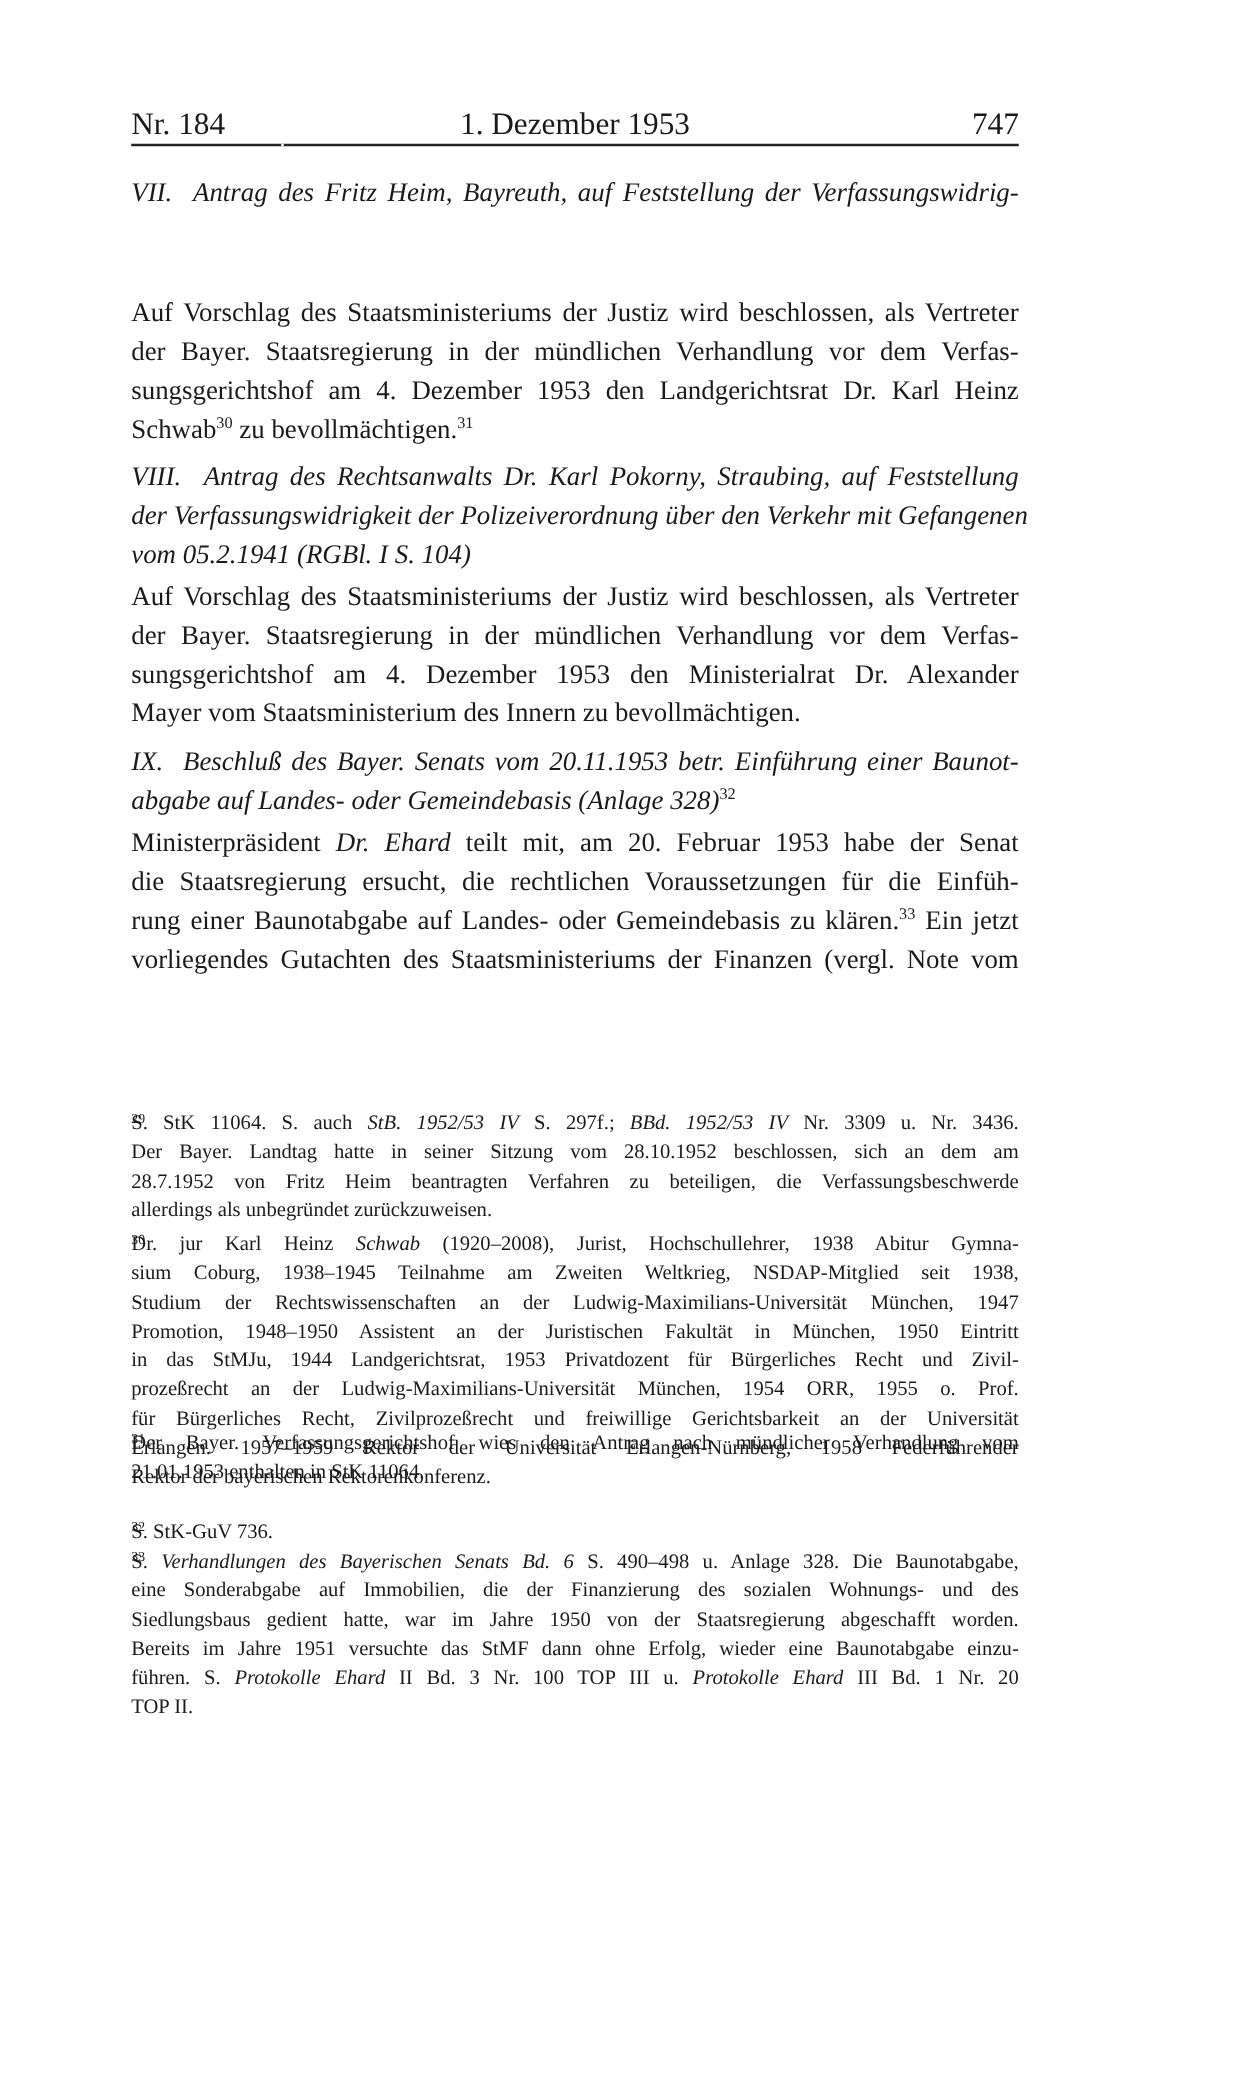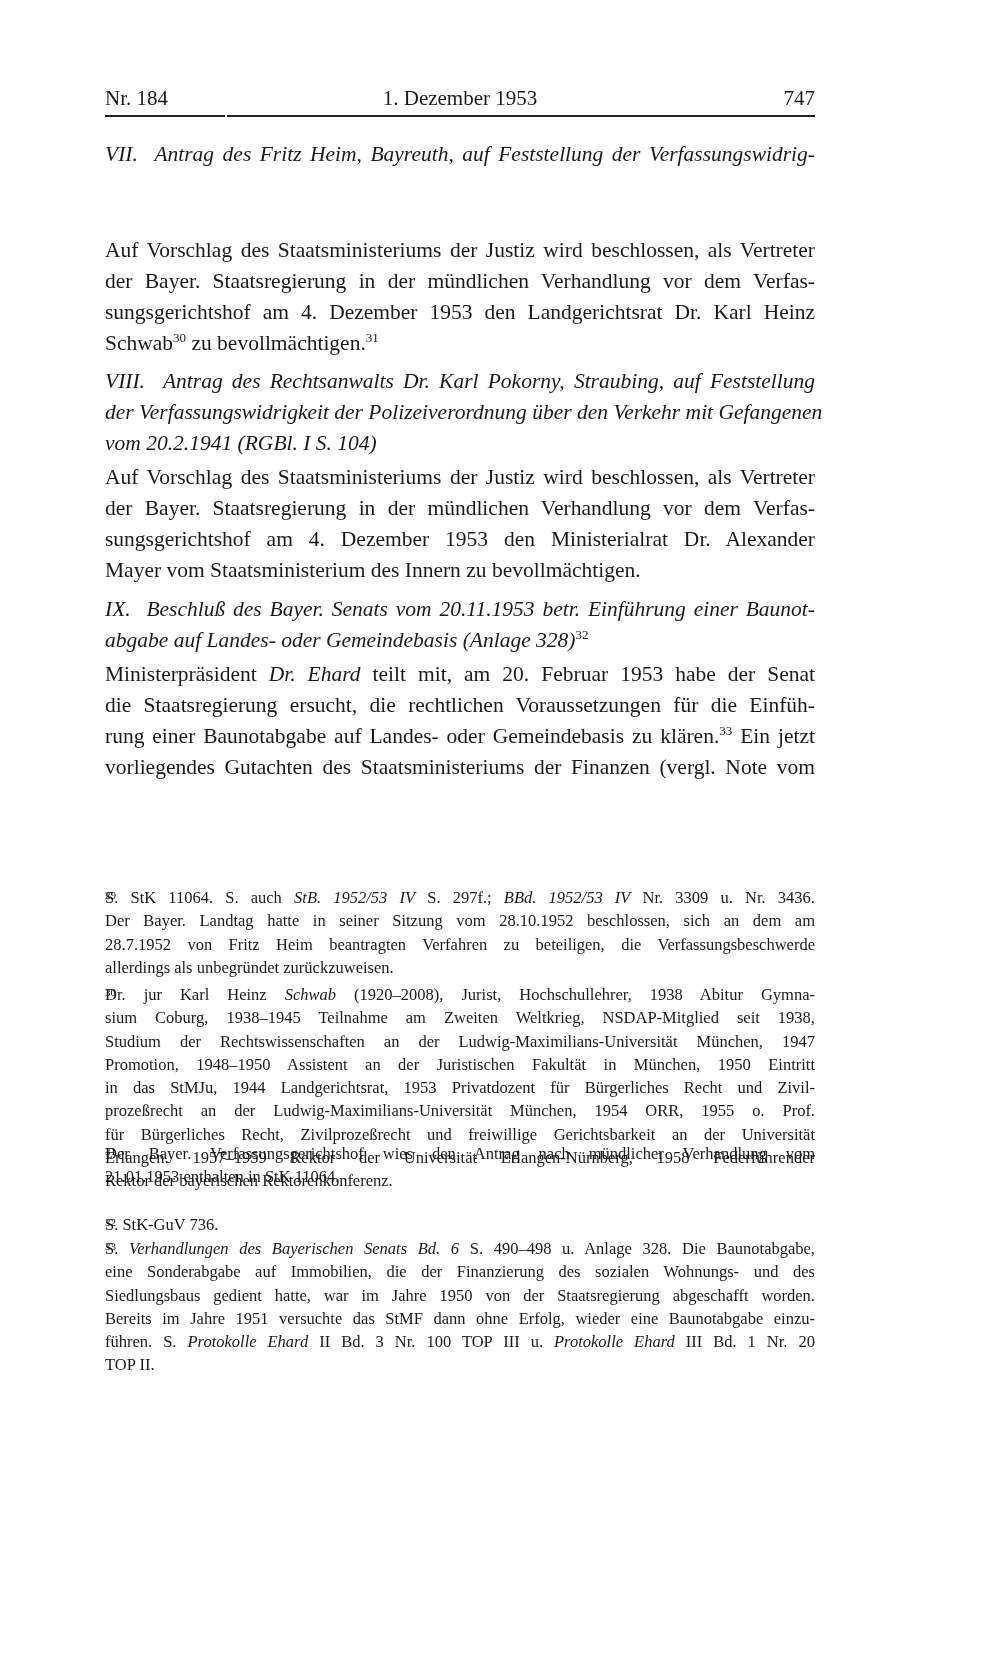--- a/index.html
+++ b/index.html
@@ -1,20 +1,20 @@
 <!DOCTYPE html>
 <html><head>
 <meta charset="utf-8">
 <style>
   html, body { margin: 0; padding: 0; background: #ffffff; }
   body { width: 1000px; height: 1666px; position: relative; overflow: hidden;
          font-family: "Liberation Serif", "DejaVu Serif", serif; color: #1a1a1a; }
   .page { position: absolute; left: 105px; top: 0; width: 710px; }
   .header { position: absolute; top: 80px; left: 0; width: 710px; height: 34px;
-            font-size: 21px; }
+            font-size: 25px; }
   .header .left { position: absolute; left: 0; top: 6px; }
   .header .center { position: absolute; left: 0; width: 710px; text-align: center; top: 6px; }
   .header .right { position: absolute; right: 0; top: 6px; }
   .header-rule { position: absolute; top: 115px; left: 0; width: 710px; height: 1.5px; background: #222; }
   .header-rule .gap { position: absolute; left: 120px; width: 2px; height: 2px; background: #fff; }
   .body-text { font-size: 21.5px; line-height: 31px; }
   .heading { font-style: italic; font-size: 21.5px; line-height: 31px; }
   .line { display: block; text-align: justify; text-align-last: justify; white-space: nowrap; height: 31px; }
   .line.last { text-align-last: left; }
   .block { position: absolute; left: 0; width: 710px; }
@@ -47,21 +47,21 @@
   <div class="block body-text" style="top:235px;">
     <span class="line">Auf Vorschlag des Staatsministeriums der Justiz wird beschlossen, als Vertreter</span>
     <span class="line">der Bayer. Staatsregierung in der mündlichen Verhandlung vor dem Verfas-</span>
     <span class="line">sungsgerichtshof am 4. Dezember 1953 den Landgerichtsrat Dr. Karl Heinz</span>
     <span class="line last"><span>Schwab</span><span class="sup">30</span><span> zu bevollmächtigen.</span><span class="sup">31</span></span>
   </div>
 
   <div class="block heading" style="top:366px;">
     <span class="line">VIII.&nbsp; Antrag des Rechtsanwalts Dr. Karl Pokorny, Straubing, auf Feststellung</span>
     <span class="line">der Verfassungswidrigkeit der Polizeiverordnung über den Verkehr mit Gefangenen</span>
-    <span class="line last">vom 20.2.1941 (RGBl. I S. 104)</span>
+    <span class="line last">vom 05.2.1941 (RGBl. I S. 104)</span>
   </div>
   <div class="block body-text" style="top:462px;">
     <span class="line">Auf Vorschlag des Staatsministeriums der Justiz wird beschlossen, als Vertreter</span>
     <span class="line">der Bayer. Staatsregierung in der mündlichen Verhandlung vor dem Verfas-</span>
     <span class="line">sungsgerichtshof am 4. Dezember 1953 den Ministerialrat Dr. Alexander</span>
     <span class="line last">Mayer vom Staatsministerium des Innern zu bevollmächtigen.</span>
   </div>
 
   <div class="block heading" style="top:594px;">
     <span class="line">IX.&nbsp; Beschluß des Bayer. Senats vom 20.11.1953 betr. Einführung einer Baunot-</span>

